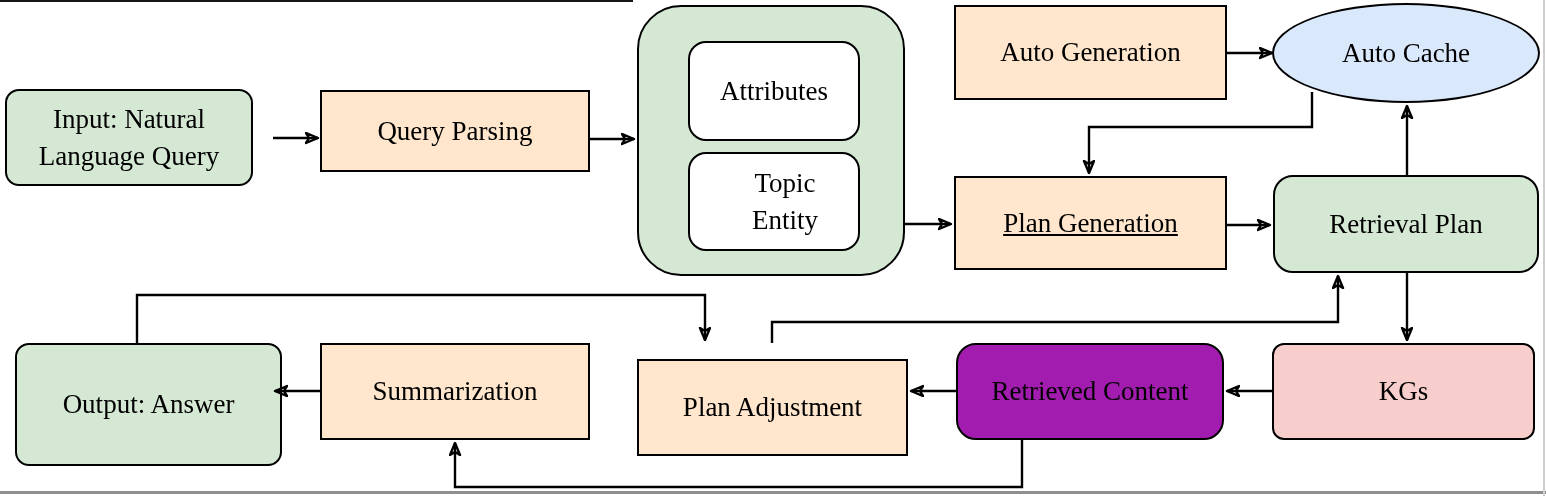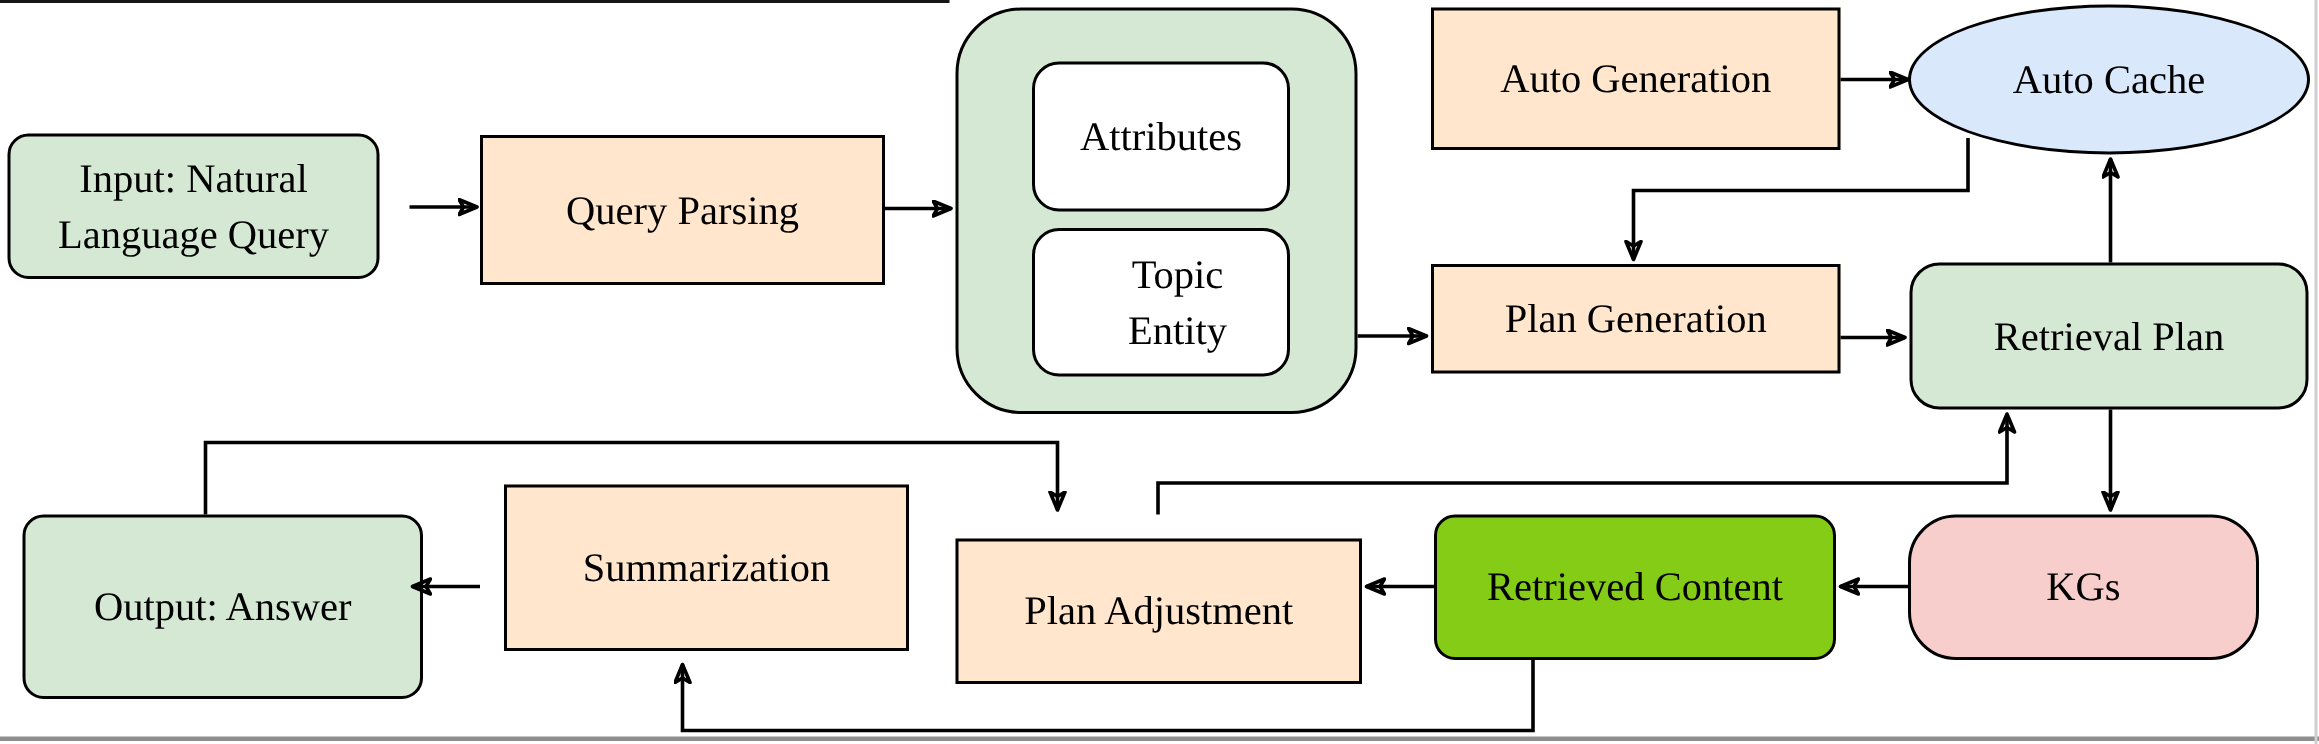--- a/index.html
+++ b/index.html
@@ -8,32 +8,32 @@
     overflow:hidden;font-family:"Liberation Serif","DejaVu Serif",serif;
     color:#000;
   }
   .node{
     position:absolute;display:flex;align-items:center;justify-content:center;
     text-align:center;font-size:27px;line-height:1.35;box-sizing:border-box;
     border:2.4px solid #000;background:#fff;padding:0 18px;
   }
   
   .n-input            {left:5px;   top:89px;  width:248px;height:97px; border-radius:14px;}
-  .n-query-parsing    {left:320px; top:90px;  width:270px;height:100px;}
+  .n-query-parsing    {left:320px; top:90px;  width:270px;height:82px;}
   .n-group            {left:637px; top:5px;   width:268px;height:271px;border-radius:44px;}
   .n-attributes       {left:688px; top:25px;  width:172px;height:100px;border-radius:18px;margin-top:16px;}
   .n-topic-entity     {left:688px; top:152px; width:172px;height:99px; border-radius:18px;}
   .n-auto-generation  {left:954px; top:5px;   width:273px;height:95px;}
   .n-plan-cache       {left:1272px;top:3px;   width:268px;height:100px;border-radius:50%;border-width:2.6px;}
-  .n-plan-generation  {left:954px; top:176px; width:273px;height:73px;}
+  .n-plan-generation  {left:954px; top:176px; width:273px;height:94px;text-decoration:underline;}
   .n-retrieval-plan   {left:1273px;top:175px; width:266px;height:98px; border-radius:20px;}
-  .n-kgs              {left:1272px;top:343px; width:234px;height:97px; border-radius:32px;}
+  .n-kgs              {left:1272px;top:343px; width:263px;height:97px; border-radius:12px;}
   .n-retrieved-content{left:956px; top:343px; width:268px;height:97px; border-radius:20px;}
   .n-plan-adjustment  {left:637px; top:343px; width:271px;height:97px;margin-top:16px;}
-  .n-summarization    {left:320px; top:323px; width:270px;height:111px;margin-left:16px;}
+  .n-summarization    {left:320px; top:343px; width:270px;height:97px;}
   .n-output           {left:15px;   top:343px; width:267px;height:123px; border-radius:14px;}
 
   #edges{position:absolute;left:0;top:0;width:1546px;height:496px;pointer-events:none;}
   #edges path{fill:none;stroke:#000;stroke-width:2.4px;}
 
   
   .b-top   {position:absolute;left:0;top:0;width:633px;height:2px;background:#161616;}
   .b-bottom{position:absolute;left:0;top:491px;width:1546px;height:2.5px;background:#8f8f8f;}
   .b-right {position:absolute;left:1543px;top:0;width:2.2px;height:496px;background:#cfcfcf;}
 </style>
@@ -55,21 +55,21 @@
   <div class="node n-auto-generation" style="background-color: rgb(255, 230, 204);">Auto Generation</div>
 
   <div class="node n-plan-cache" style="background-color: rgb(218, 232, 252);">Auto Cache</div>
 
   <div class="node n-plan-generation" style="background-color: rgb(255, 230, 204);">Plan Generation</div>
 
   <div class="node n-retrieval-plan" style="background-color: rgb(213, 232, 212);">Retrieval Plan</div>
 
   <div class="node n-kgs" style="background-color: rgb(248, 206, 204);">KGs</div>
 
-  <div class="node n-retrieved-content" style="background-color: #84cc16; border-radius: 14px;">Retrieved Content</div>
+  <div class="node n-retrieved-content" style="background-color: #a21caf;">Retrieved Content</div>
 
   <div class="node n-plan-adjustment" style="background-color: rgb(255, 230, 204);">Plan Adjustment</div>
 
   <div class="node n-summarization" style="background-color: rgb(255, 230, 204);">Summarization</div>
 
   <div class="node n-output" style="background-color: rgb(213, 232, 212);">Output: Answer</div>
 
   <svg id="edges" viewBox="0 0 1546 496" xmlns="http://www.w3.org/2000/svg">
     <defs>
       <marker id="arrow" markerUnits="userSpaceOnUse" markerWidth="15" markerHeight="13" refX="13" refY="6" orient="auto">

